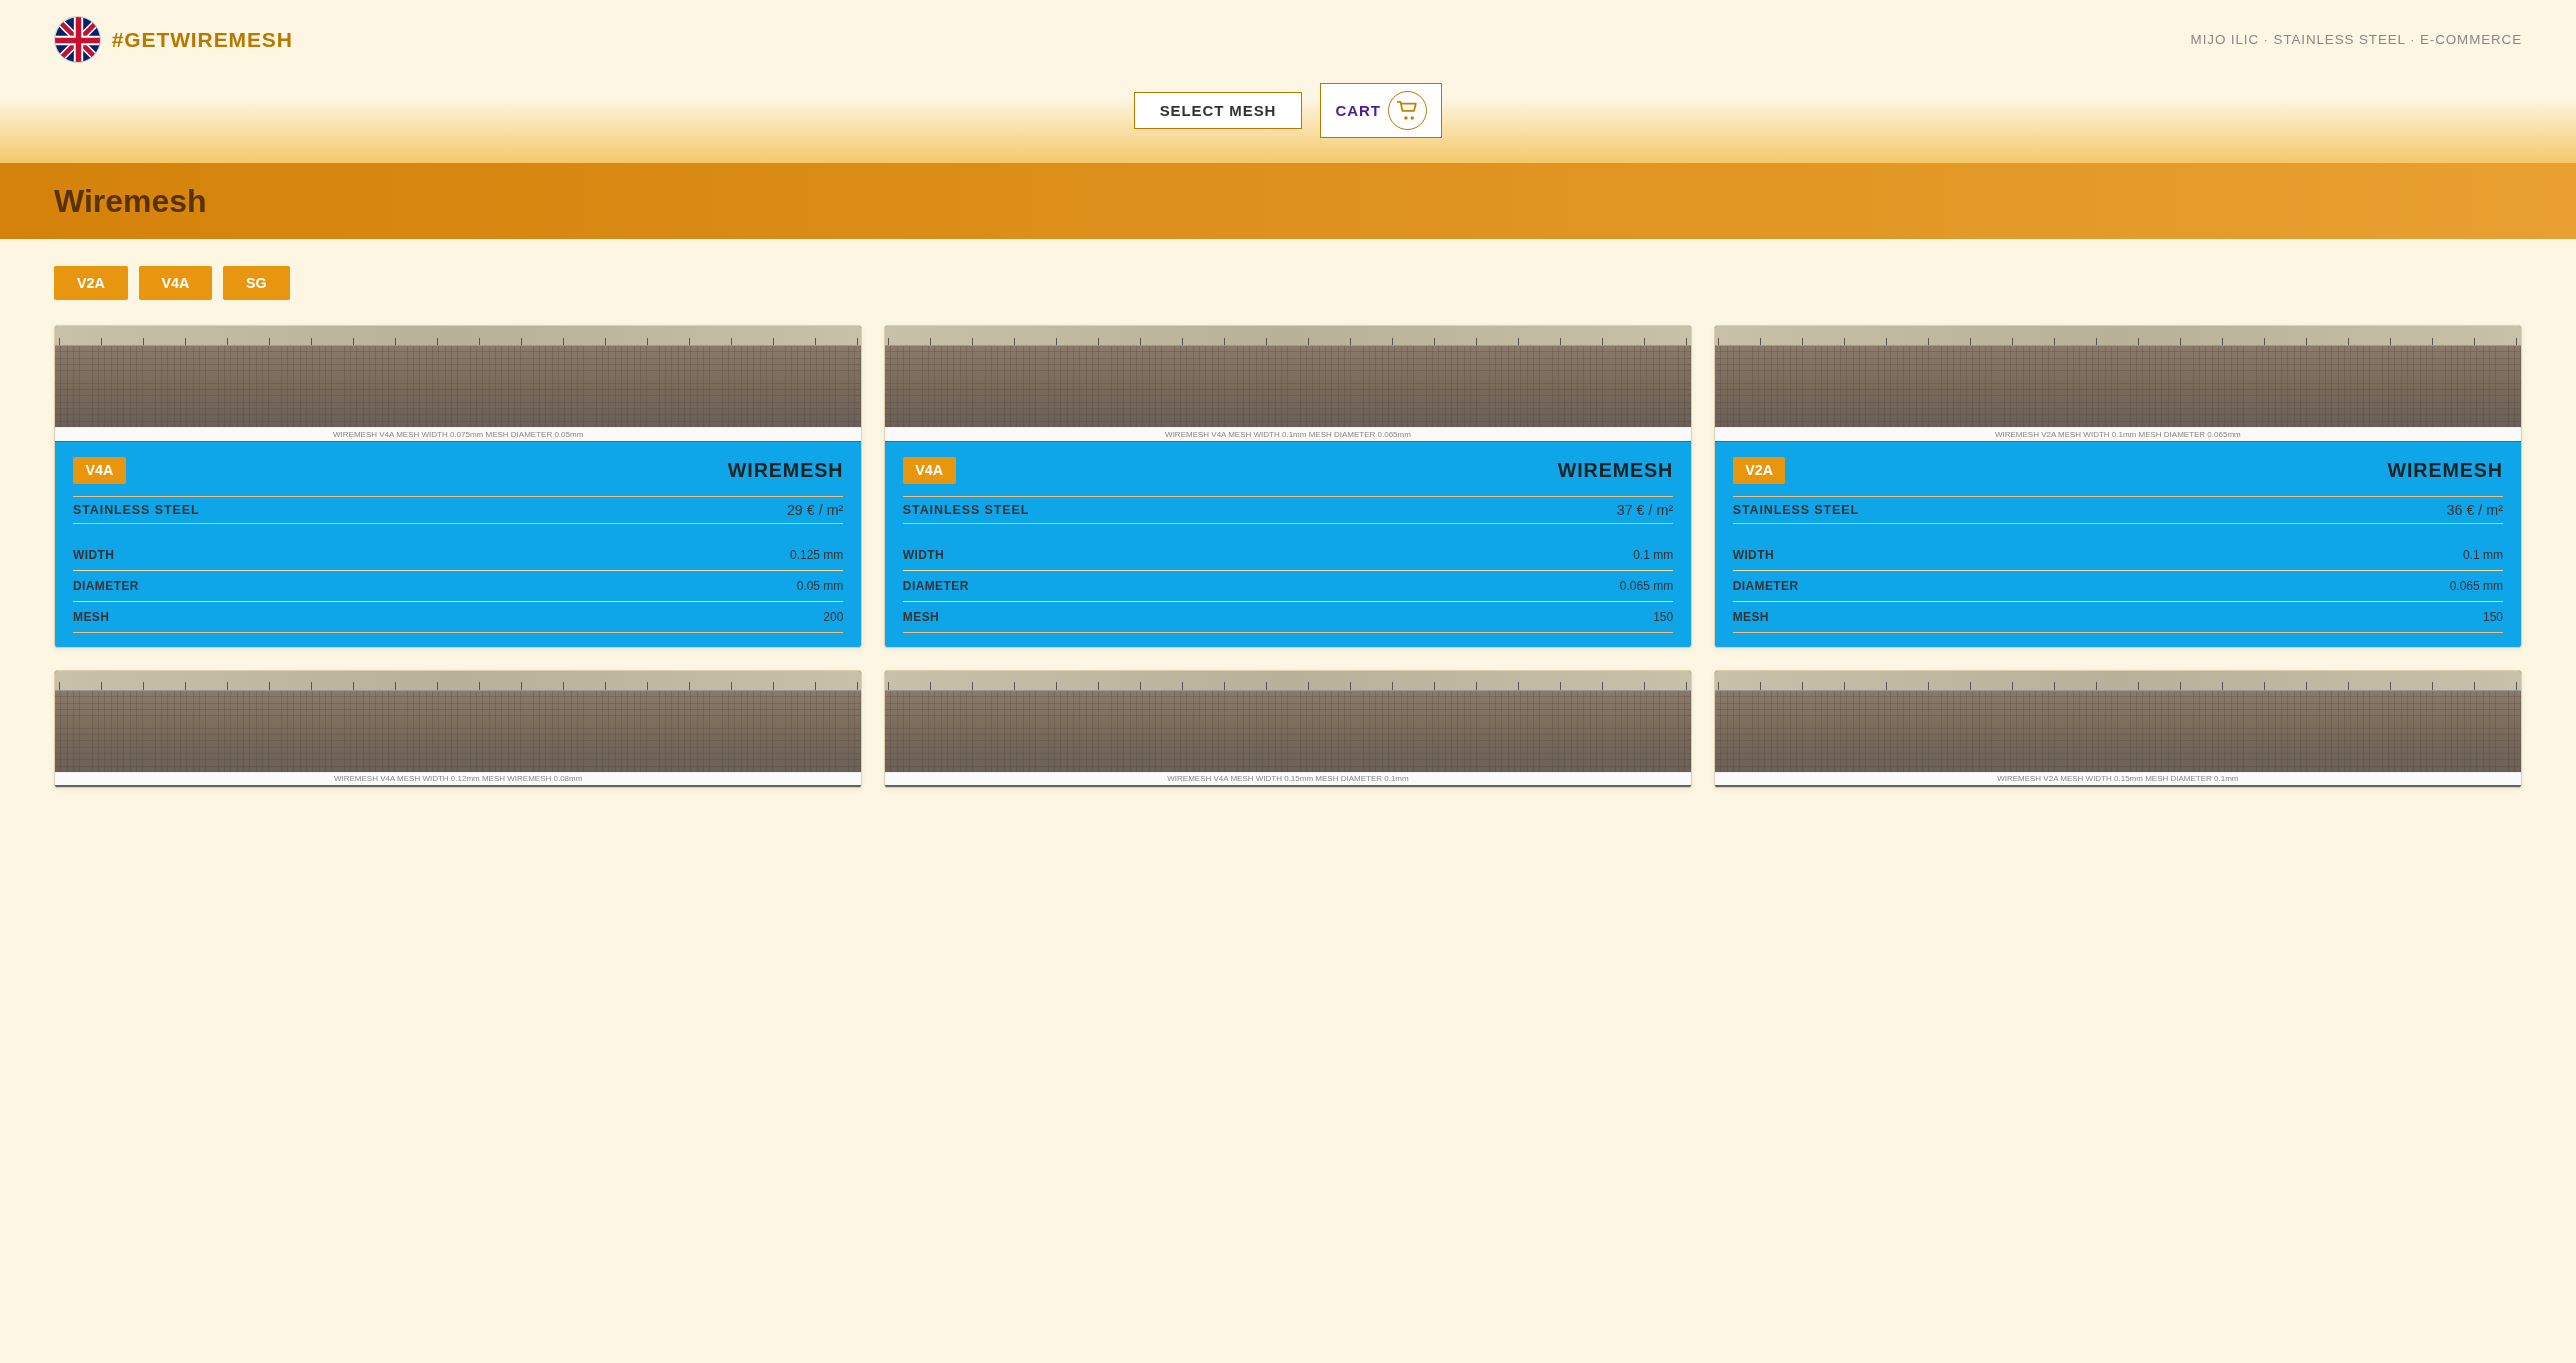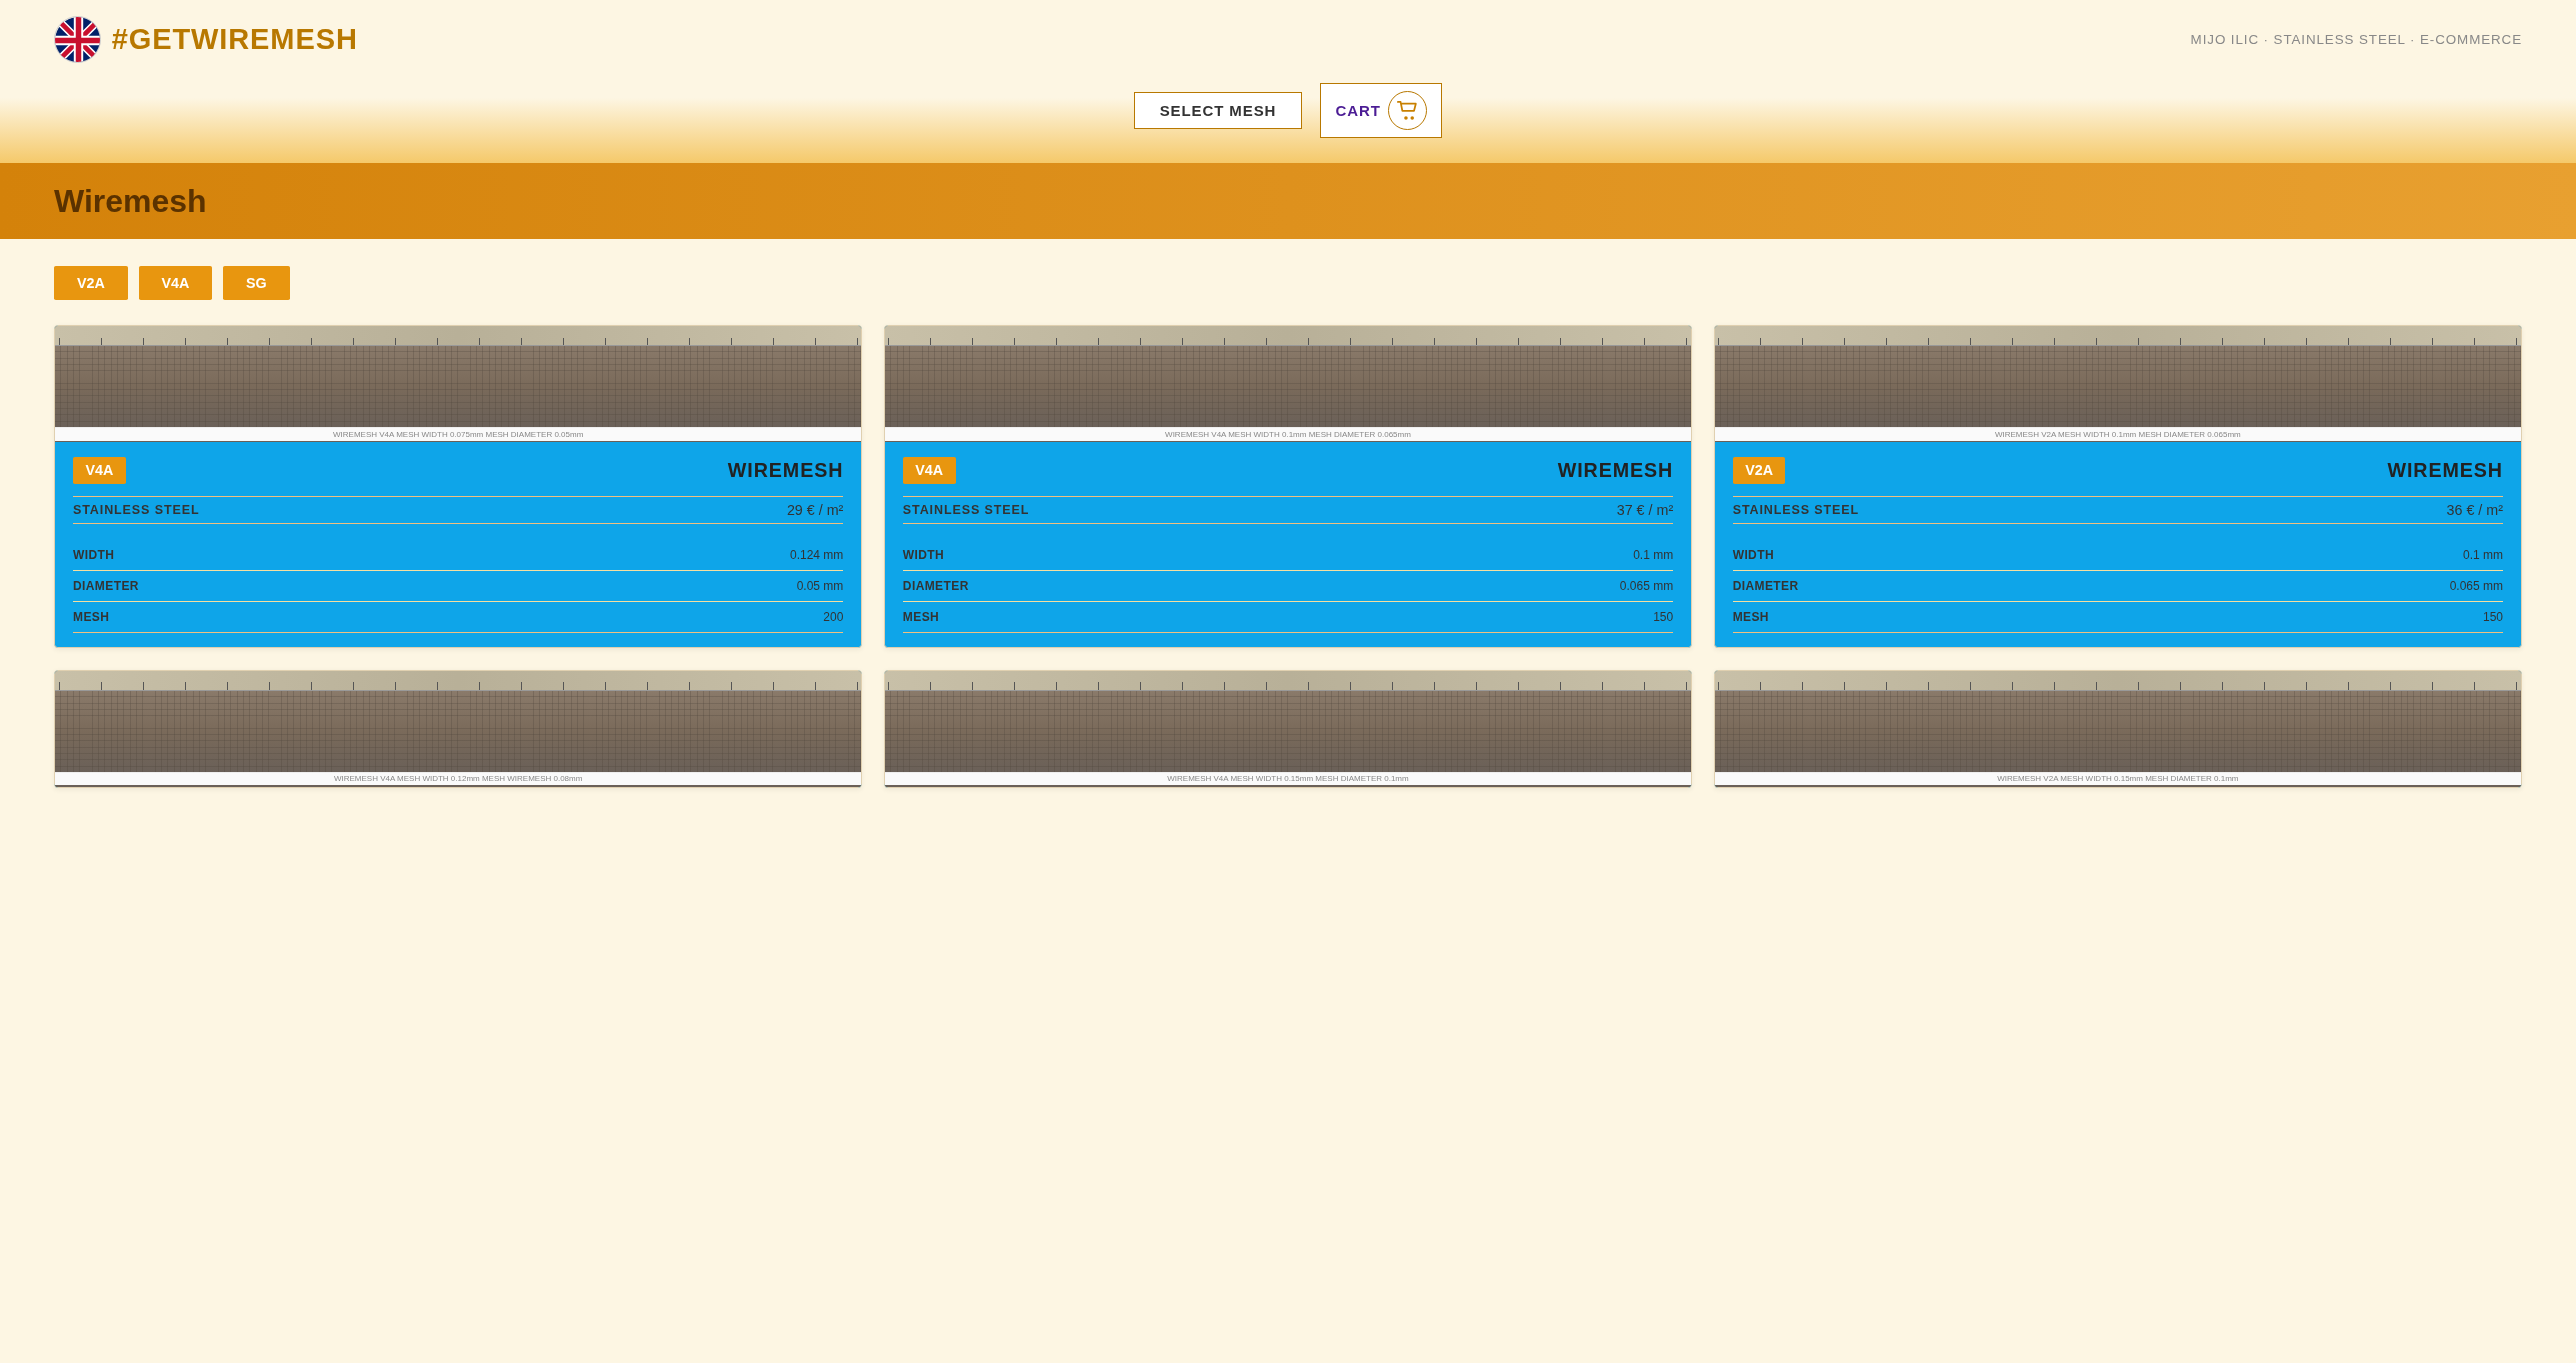--- a/index.html
+++ b/index.html
@@ -27,21 +27,21 @@
     }
     .uk-flag {
       width: 47px;
       height: 47px;
       border-radius: 50%;
       overflow: hidden;
       border: 1.8px solid #ccc;
       flex-shrink: 0;
     }
     .site-title {
-      font-size: 29px;
+      font-size: 21px;
       font-weight: bold;
       color: #b87800;
       letter-spacing: 0.9px;
     }
     .header-right {
       font-size: 13.4px;
       color: #888;
       letter-spacing: 0.9px;
     }
     .nav-bar {
@@ -339,21 +339,21 @@
           <span class="grade-badge">V4A</span>
           <span class="product-name">WIREMESH</span>
         </div>
         <div class="product-price-row">
           <span class="price-label">STAINLESS STEEL</span>
           <span class="price-value">29 € / m²</span>
         </div>
         <div class="product-specs">
           <div class="spec-row">
             <span class="spec-label">WIDTH</span>
-            <span class="spec-value">0.124 mm</span>
+            <span class="spec-value">0.125 mm</span>
           </div>
           <div class="spec-row">
             <span class="spec-label">DIAMETER</span>
             <span class="spec-value">0.05 mm</span>
           </div>
           <div class="spec-row">
             <span class="spec-label">MESH</span>
             <span class="spec-value">200</span>
           </div>
         </div>

